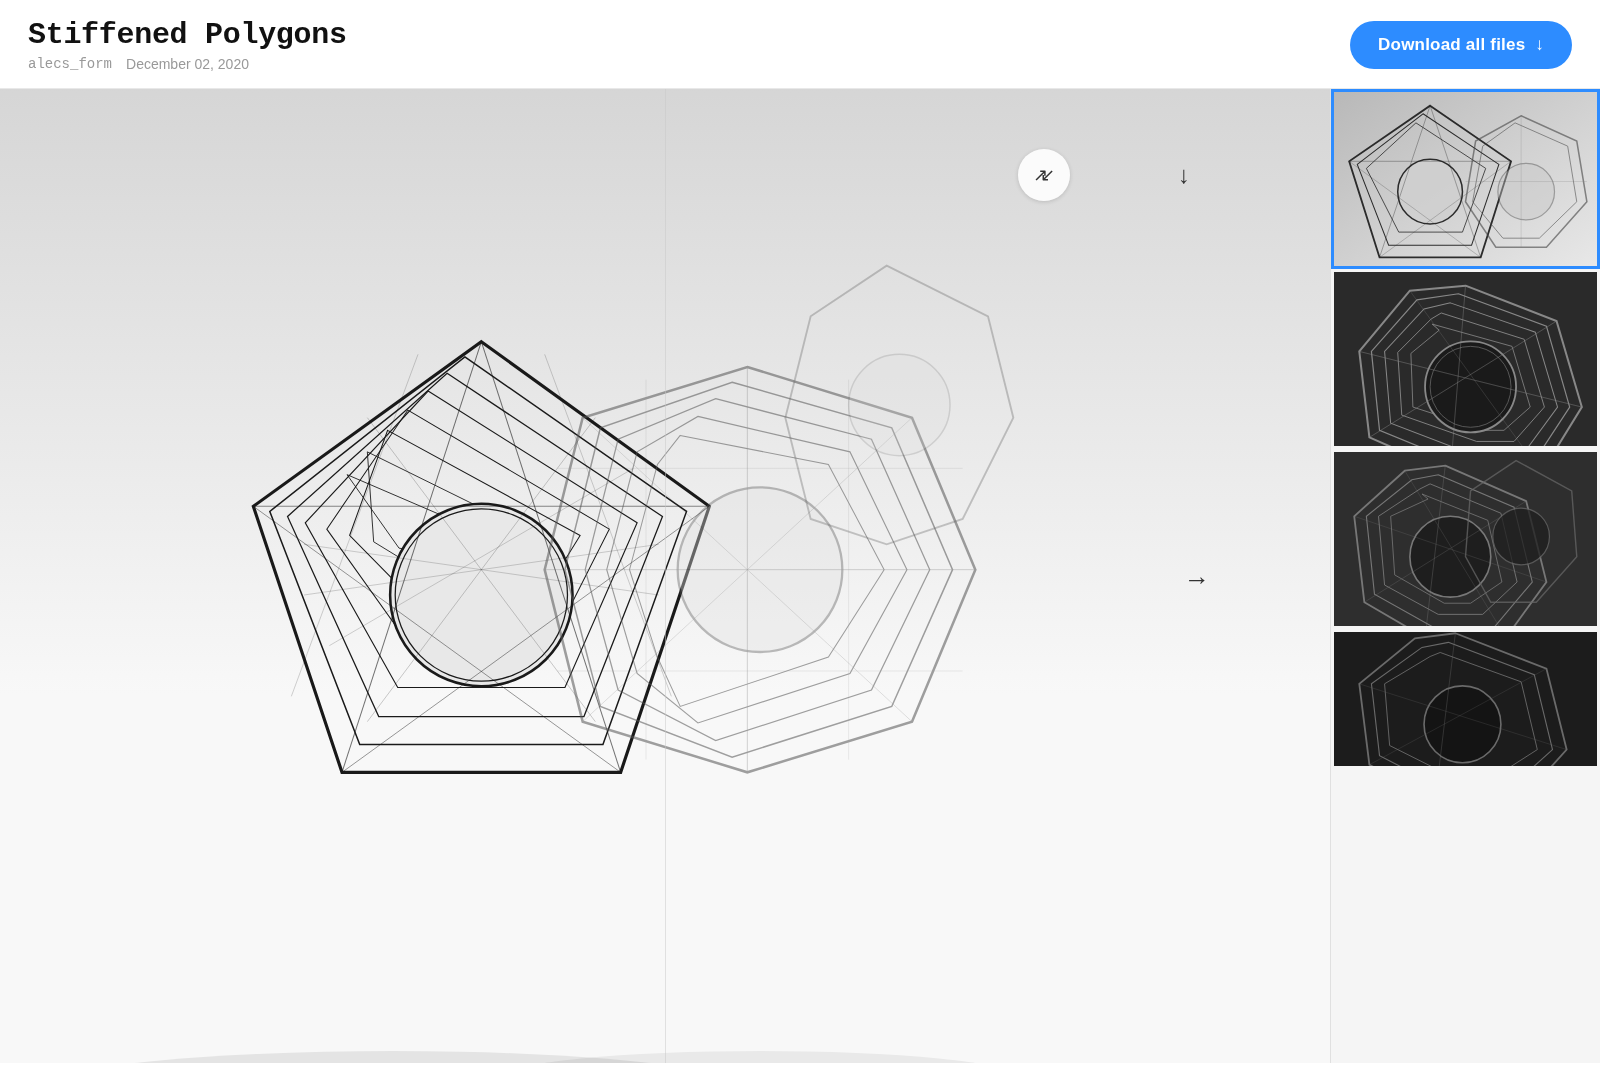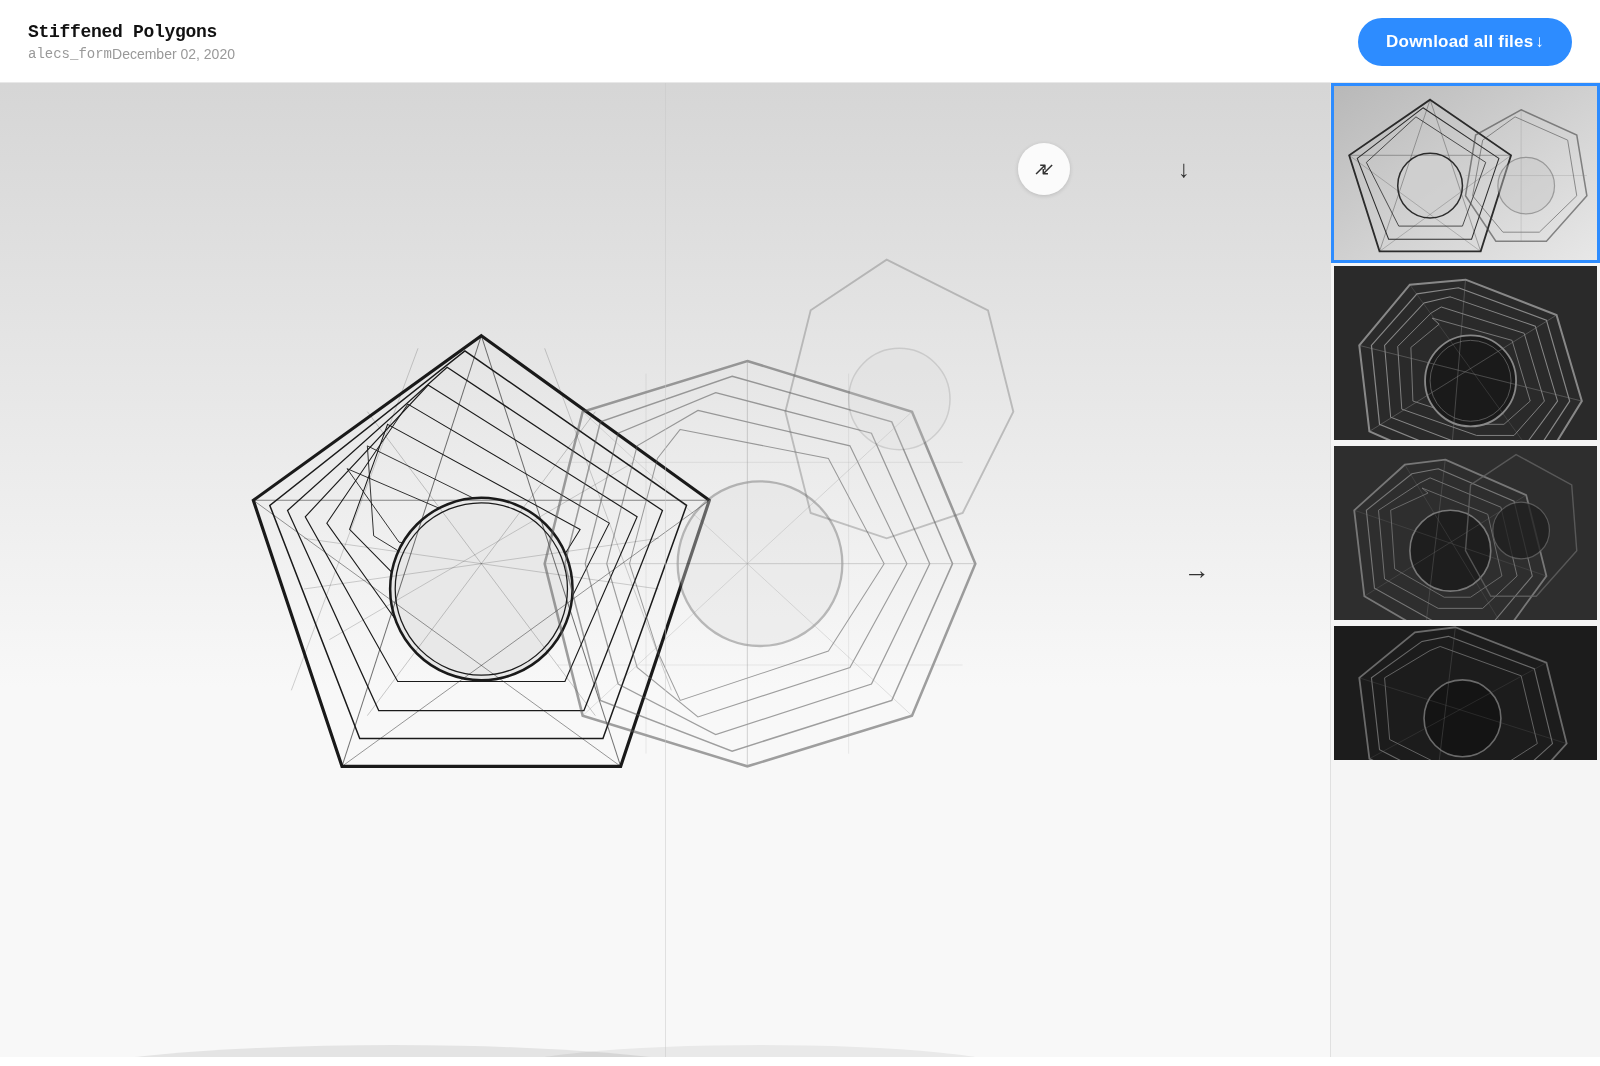--- a/index.html
+++ b/index.html
@@ -15,29 +15,30 @@
     .header {
       display: flex;
       align-items: center;
       justify-content: space-between;
       padding: 18px 28px 16px 28px;
       background: #fff;
       border-bottom: 1px solid #e8e8e8;
     }
     .header-left {}
     .page-title {
-      font-size: 18px;
+      font-size: 30px;
       font-weight: 700;
       color: #111;
       font-family: 'Courier New', Courier, monospace;
       letter-spacing: -0.3px;
     }
     .header-meta {
       display: flex;
       align-items: center;
+      gap: 14px;
       margin-top: 4px;
     }
     .author-name {
       font-size: 14px;
       color: #999;
       font-family: 'Courier New', Courier, monospace;
     }
     .date-text {
       font-size: 14px;
       color: #999;
@@ -46,21 +47,21 @@
       background: #2d8cff;
       color: #fff;
       border: none;
       border-radius: 30px;
       padding: 14px 28px;
       font-size: 17px;
       font-weight: 700;
       cursor: pointer;
       display: flex;
       align-items: center;
-      gap: 2px;
+      gap: 10px;
       letter-spacing: 0.2px;
     }
 
     
     .main-content {
       display: flex;
       width: 100%;
       height: calc(1066px - 92px);
       background: #f0f0f0;
     }

